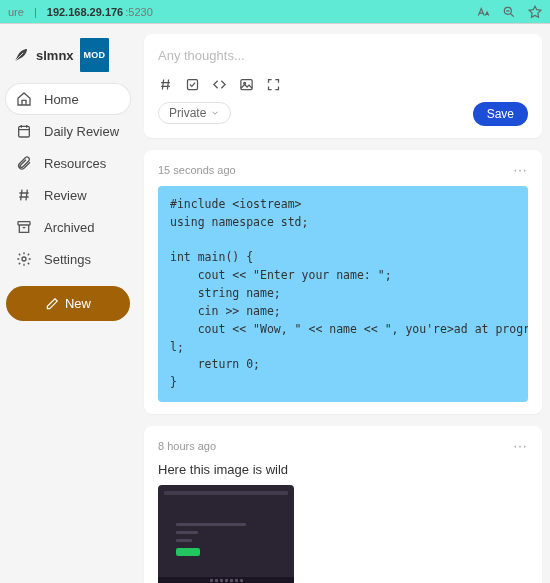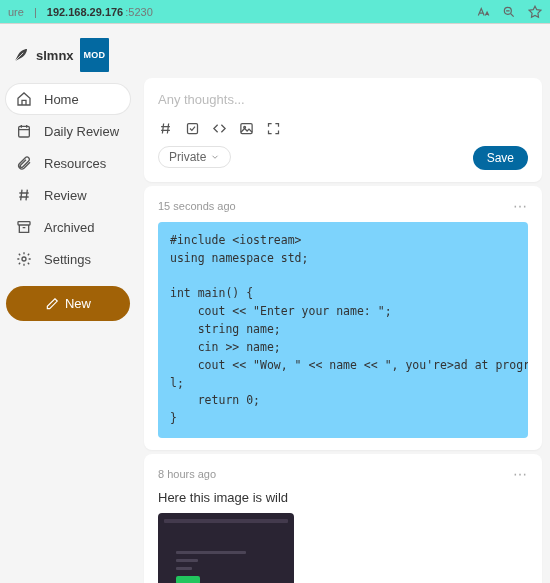--- a/index.html
+++ b/index.html
@@ -15,29 +15,29 @@
 .sidebar { width: 136px; padding: 10px 6px; display: flex; flex-direction: column; gap: 2px; }
 .user-row { display: flex; align-items: center; gap: 6px; padding: 4px 6px 10px 6px; }
 .feather { width: 18px; height: 18px; }
 .username { font-weight: 600; font-size: 13px; color: #333; }
 .mod-badge { background: #0369a1; color: #fff; font-size: 9px; font-weight: 700; padding: 12px 4px; border-radius: 1px; letter-spacing: .2px; }
 .nav-item { display: flex; align-items: center; gap: 12px; padding: 7px 10px; border-radius: 16px; cursor: pointer; color: #444; font-size: 13px; }
 .nav-item.active { background: #fff; box-shadow: 0 0 0 1px #e6e6e6; font-weight: 500; }
 .nav-item svg { width: 16px; height: 16px; stroke: #555; fill: none; stroke-width: 2; }
 .new-btn { margin-top: 10px; background: #a16207; color: #fff; border: none; border-radius: 20px; padding: 10px 0; display: flex; align-items: center; justify-content: center; gap: 6px; font-size: 13px; cursor: pointer; }
 .new-btn svg { width: 14px; height: 14px; stroke: #fff; fill: none; stroke-width: 2; }
-.main { flex: 1; padding: 10px 8px 8px 8px; overflow-y: hidden; display: flex; flex-direction: column; gap: 4px; margin-top: 44px; }
+.main { flex: 1; padding: 10px 8px 8px 8px; overflow-y: hidden; display: flex; flex-direction: column; gap: 12px; }
 .card { background: #fff; border-radius: 8px; padding: 12px 14px; box-shadow: 0 1px 2px rgba(0,0,0,.04); }
 .composer-placeholder { color: #bbb; font-size: 13px; padding: 2px 0 14px 0; }
 .toolbar { display: flex; align-items: center; gap: 12px; padding-bottom: 10px; }
 .toolbar svg { width: 15px; height: 15px; stroke: #555; fill: none; stroke-width: 2; cursor: pointer; }
 .composer-bottom { display: flex; align-items: flex-start; justify-content: space-between; }
 .visibility { display: flex; align-items: center; gap: 4px; border: 1px solid #e2e2e2; border-radius: 14px; padding: 3px 10px; font-size: 12px; color: #666; cursor: pointer; }
 .visibility svg { width: 10px; height: 10px; stroke: #888; fill: none; stroke-width: 2; }
-.save-btn { background: #0369a1; color: #fff; border: none; border-radius: 14px; padding: 5px 14px; font-size: 12px; cursor: pointer; }
+.save-btn { background: #1d4ed8; color: #fff; border: none; border-radius: 14px; padding: 5px 14px; font-size: 12px; cursor: pointer; }
 .memo-head { display: flex; justify-content: space-between; align-items: center; margin-bottom: 8px; }
 .memo-time { font-size: 11px; color: #999; }
 .memo-menu { color: #aaa; cursor: pointer; font-size: 14px; letter-spacing: 1px; }
 .code-block { background: #7dd3fc; border-radius: 4px; padding: 10px 12px; font-family: ui-monospace, Menlo, Consolas, monospace; font-size: 11.5px; line-height: 1.55; color: #333; white-space: pre; overflow: hidden; }
 .memo-text { font-size: 13px; color: #333; margin-bottom: 8px; }
 .thumb { width: 136px; height: 100px; background: #2a2433; border-radius: 4px; position: relative; overflow: hidden; }
 .thumb-top { position: absolute; top: 6px; left: 6px; right: 6px; height: 4px; background: #433a4d; border-radius: 1px; }
 .thumb-body { position: absolute; top: 38px; left: 18px; right: 30px; }
 .tline { height: 3px; background: #4b4456; margin-bottom: 5px; border-radius: 1px; }
 .tline.s1 { width: 80%; }

